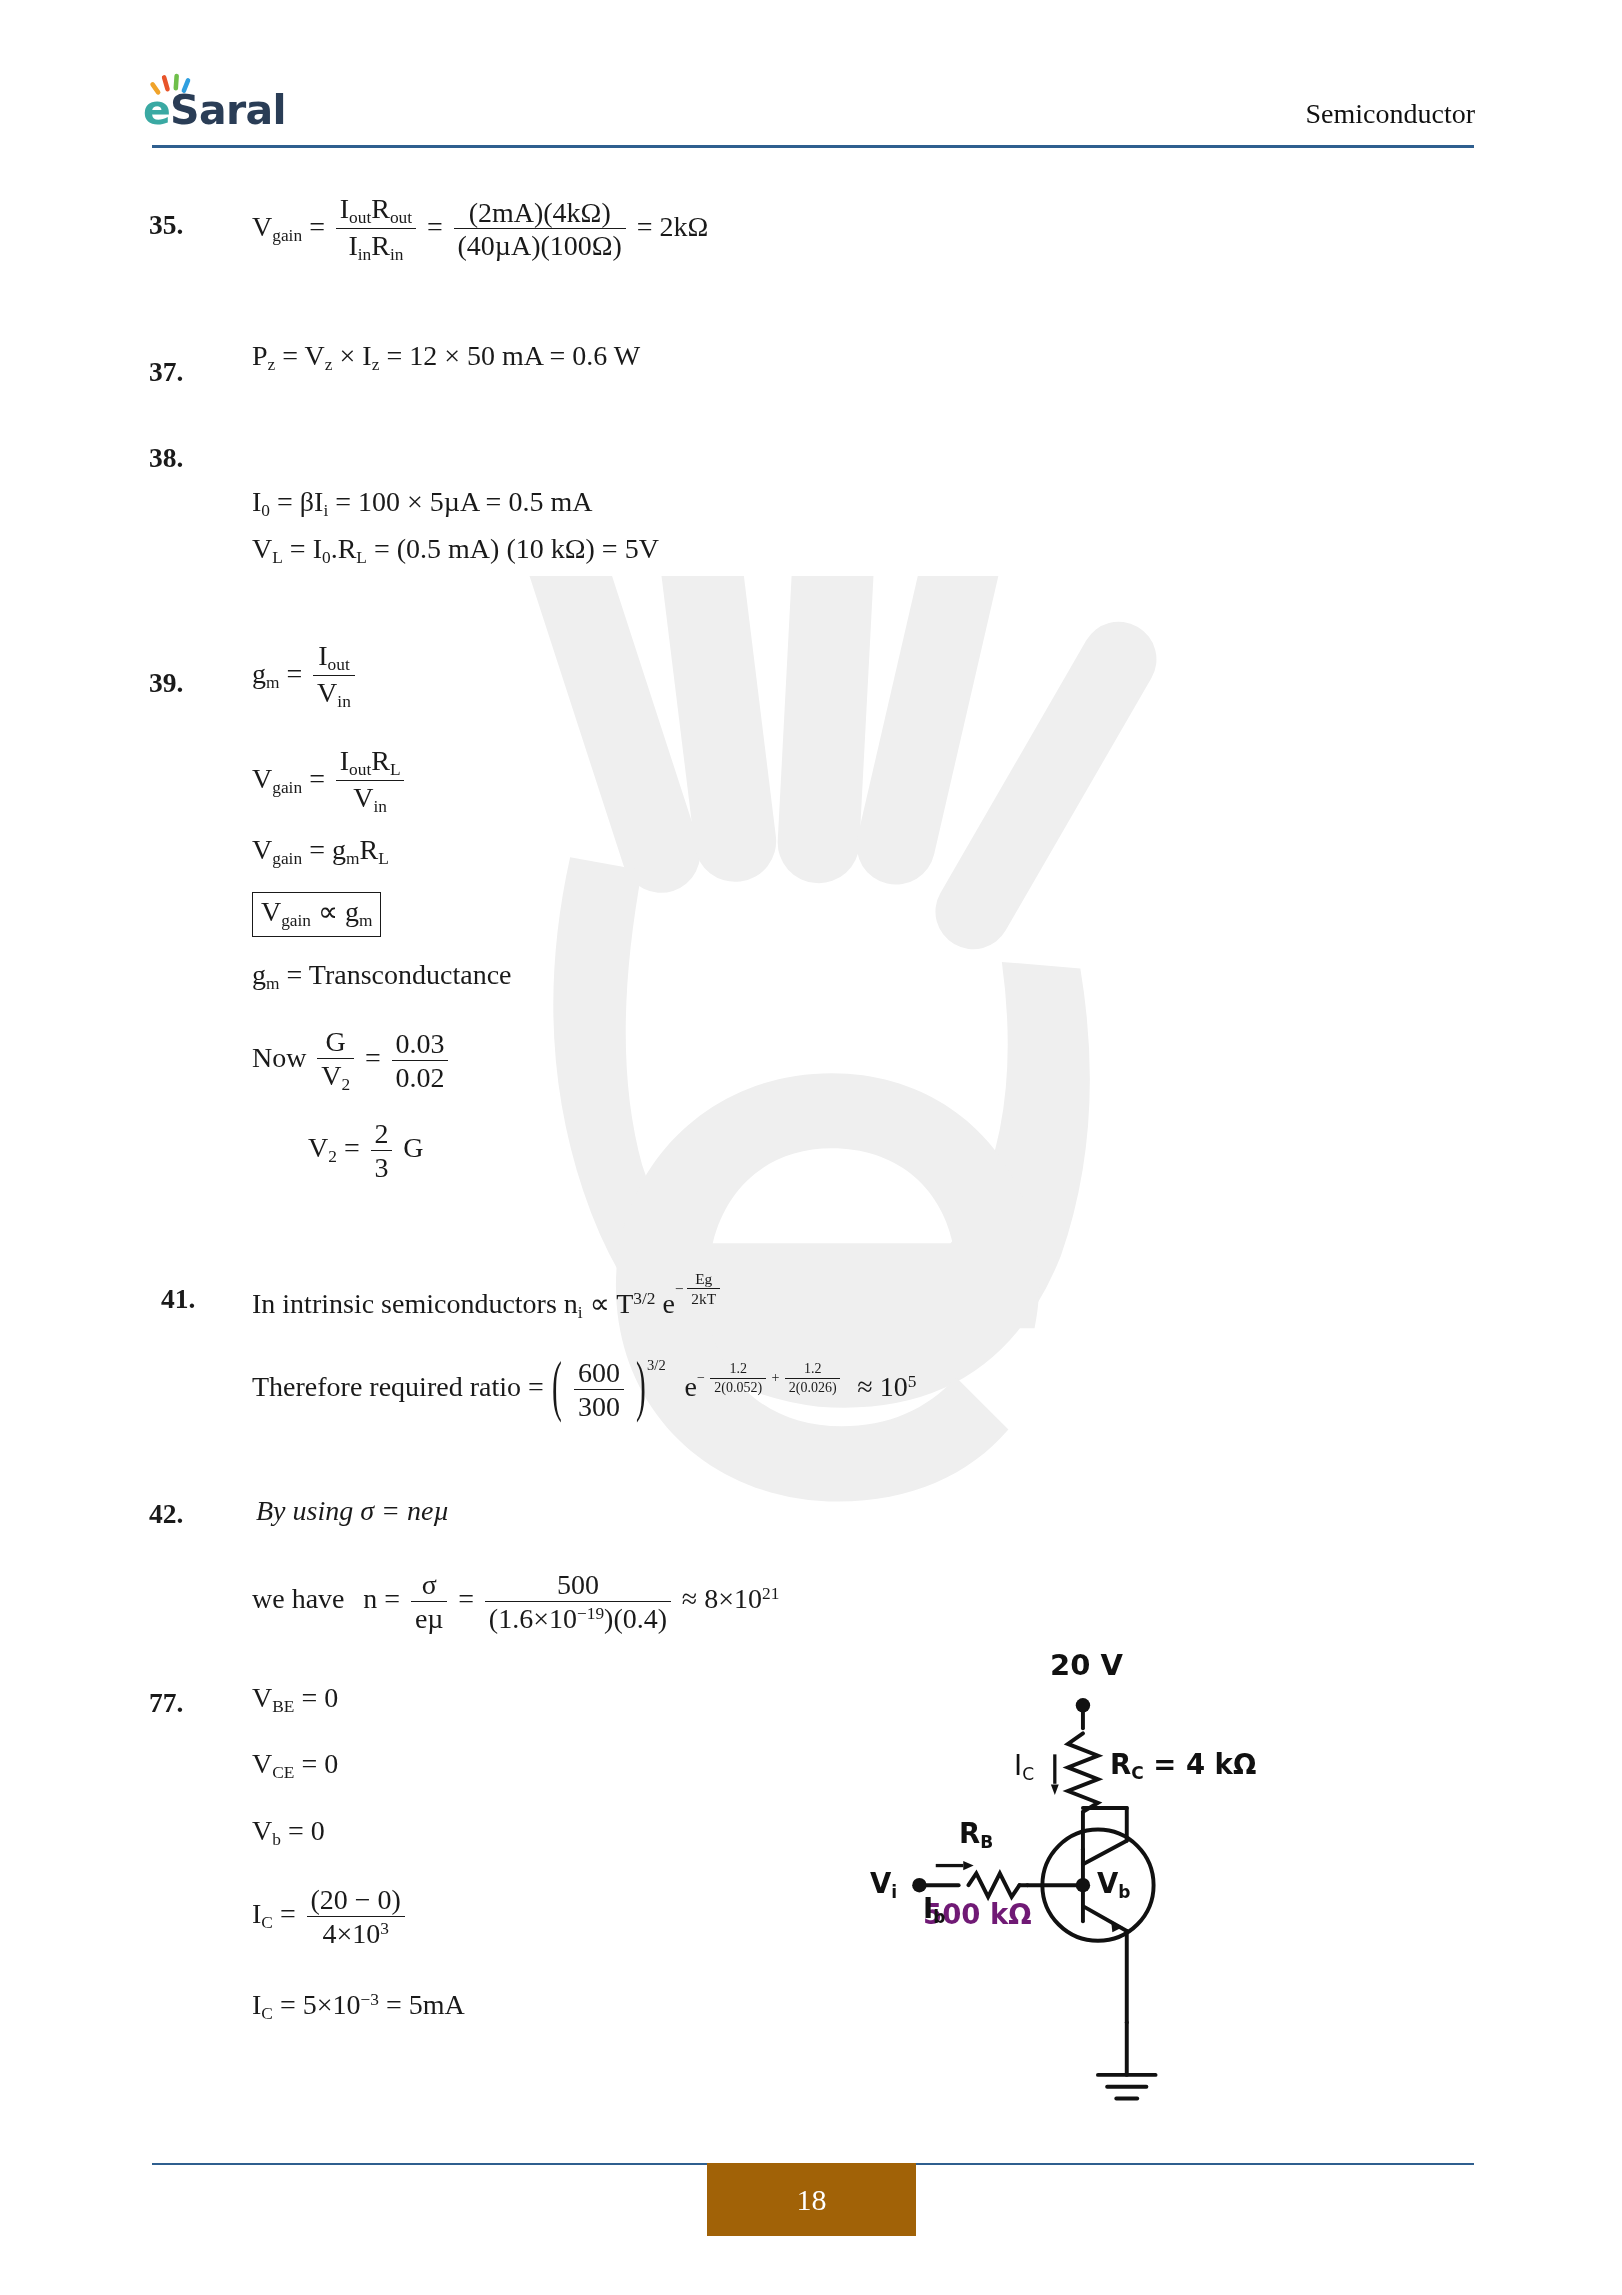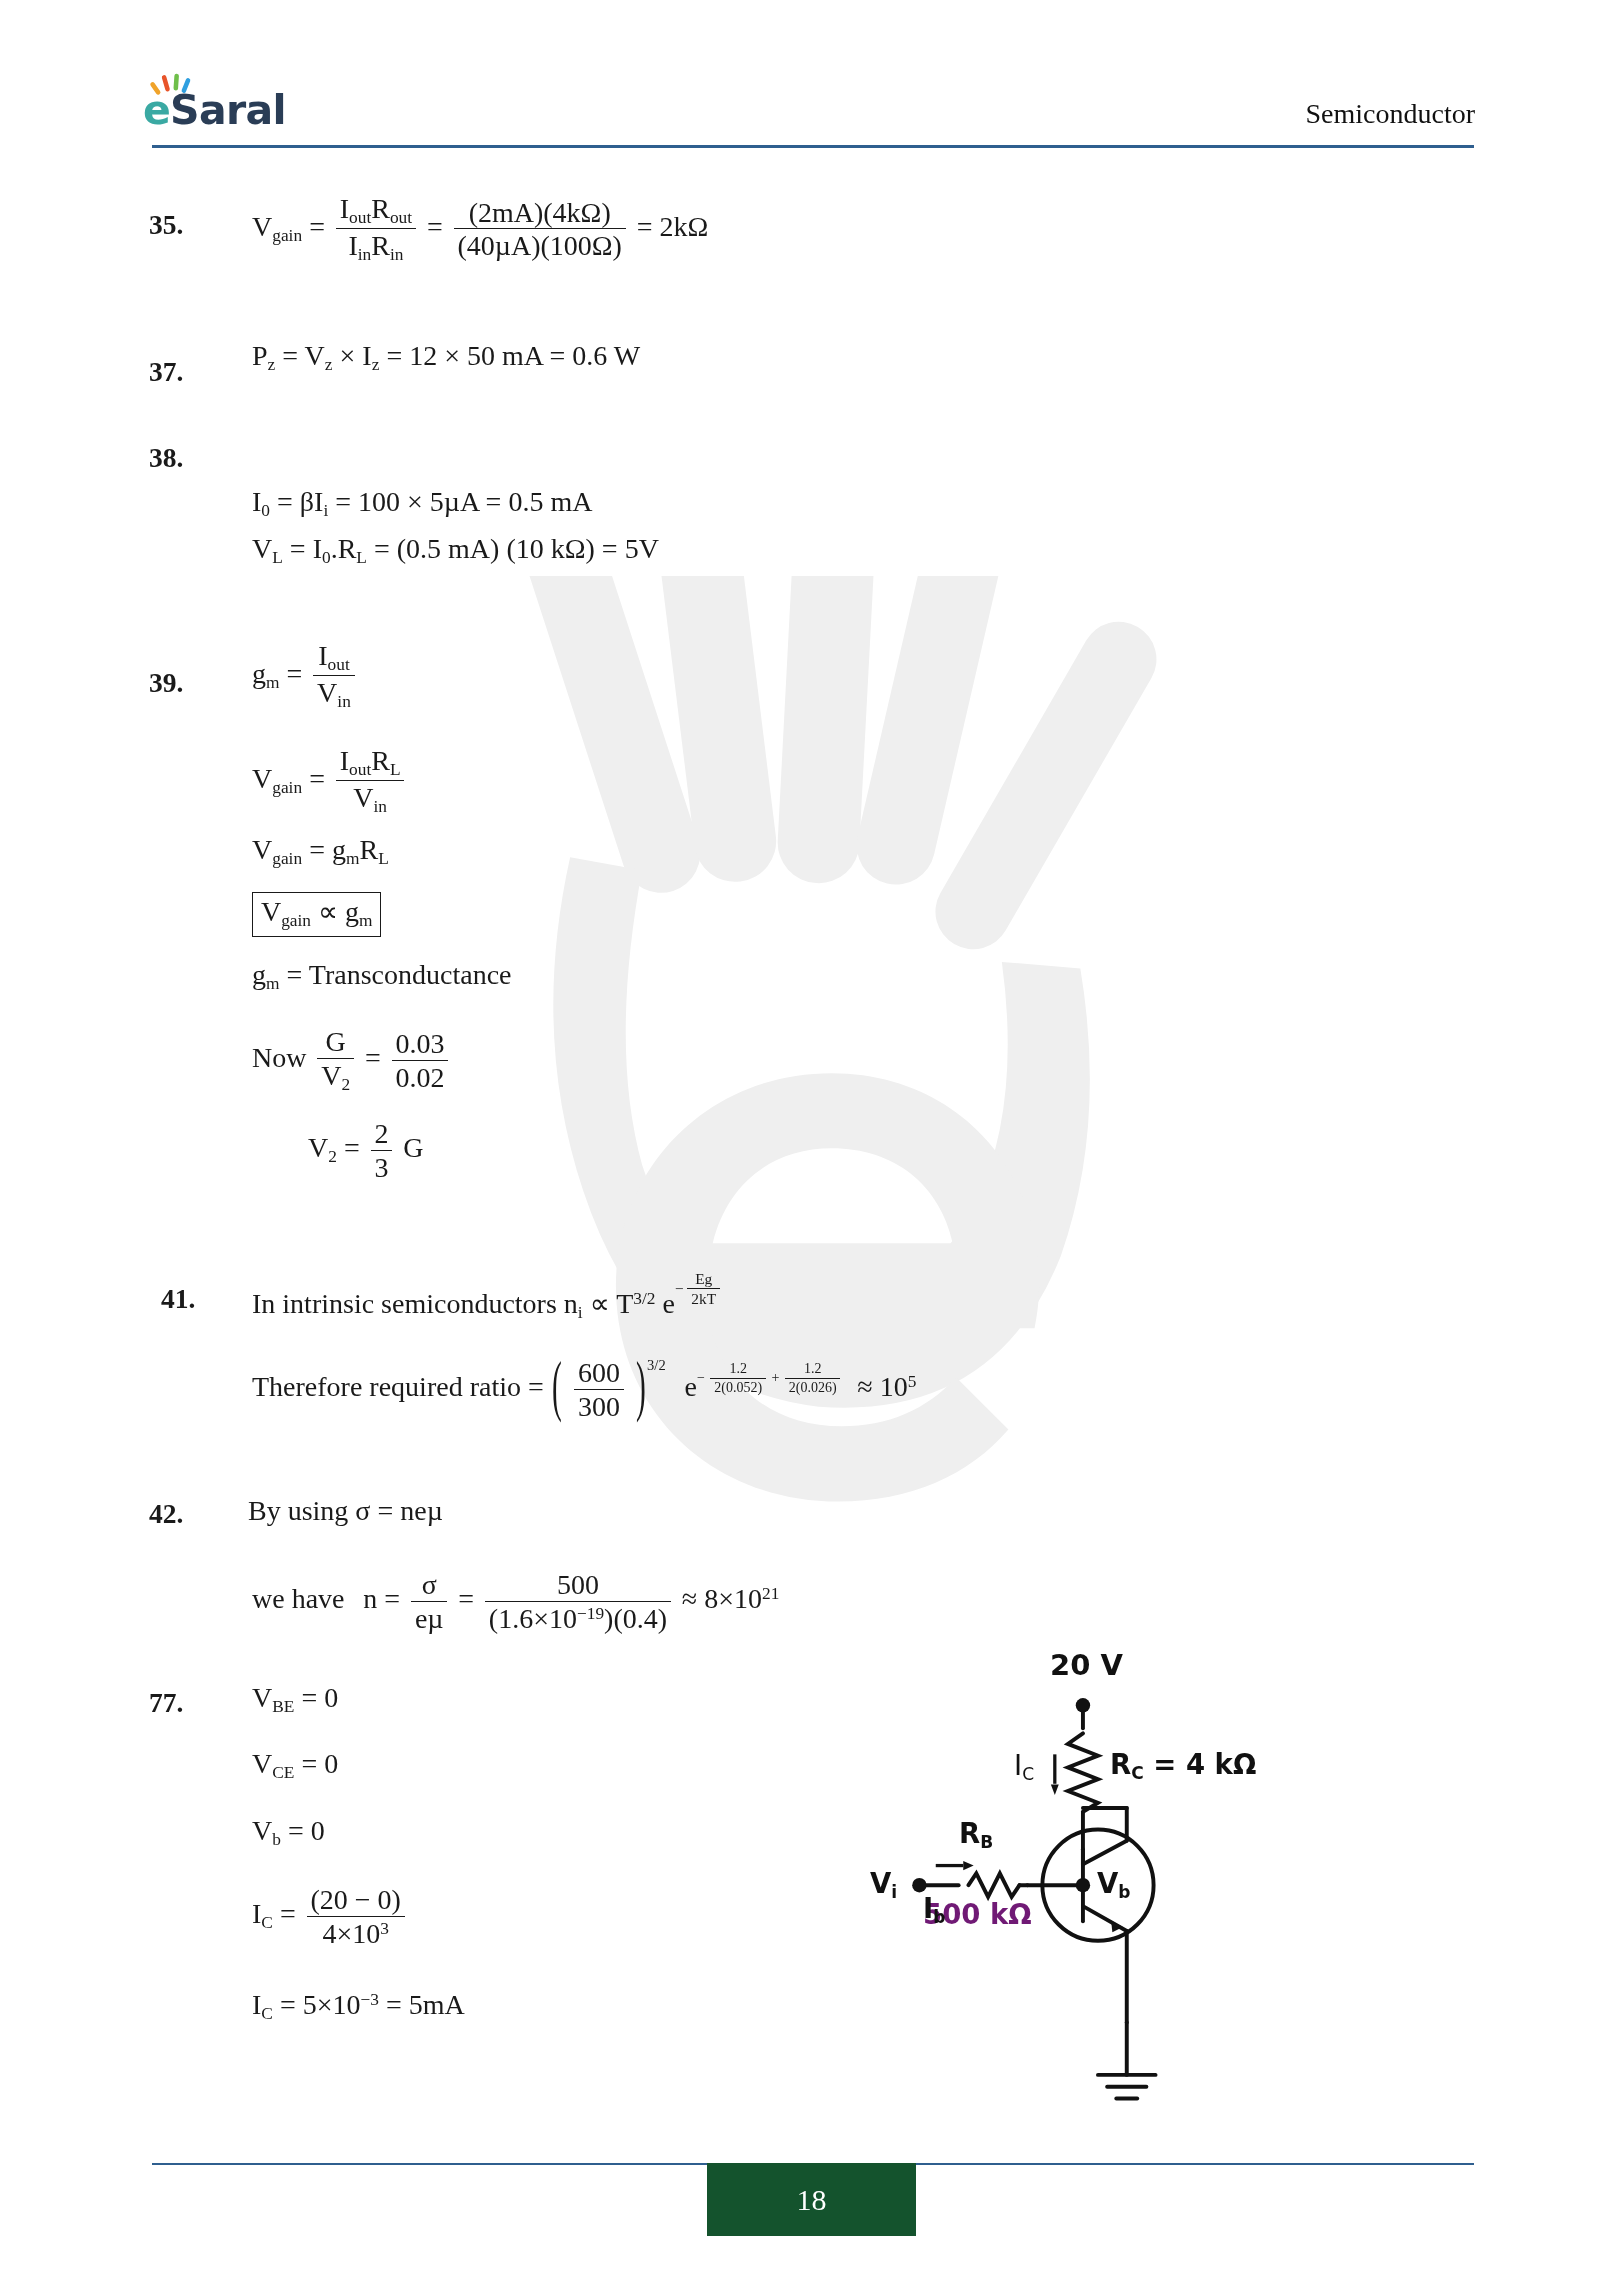--- a/index.html
+++ b/index.html
@@ -149,21 +149,21 @@
     height: 2px;
     background: #2f5f8f;
     z-index: 3;
   }
   .page-badge {
     position: absolute;
     left: 707px;
     top: 2163px;
     width: 209px;
     height: 73px;
-    background: #14532d;
+    background: #a16207;
     color: #ffffff;
     font-size: 30px;
     font-family: "Liberation Serif", serif;
     display: flex;
     align-items: center;
     justify-content: center;
     z-index: 4;
   }
 </style>
 </head>
@@ -319,21 +319,21 @@
       <span>+</span>
       <span class="frac" style="margin:0 2px;">
         <span class="num">1.2</span>
         <span class="den">2(0.026)</span>
       </span>
     </span>
     <span style="margin-left:7.9px;">≈ 10</span><sup>5</sup>
   </div>
 
   <div class="qnum" style="left:149px; top:1498px;">42.</div>
-  <div class="line" style="left:248px; top:1495px;">By using σ = neµ</div>
+  <div class="line" style="left:256px; top:1495px;font-style:italic;">By using σ = neµ</div>
   <div class="line" style="left:252px; top:1570px;">
     <span>we have</span>
     <span style="margin-left:11.8px;">n</span>
     <span>=</span>
     <span class="frac">
       <span class="num">σ</span>
       <span class="den">eµ</span>
     </span>
     <span>=</span>
     <span class="frac">

